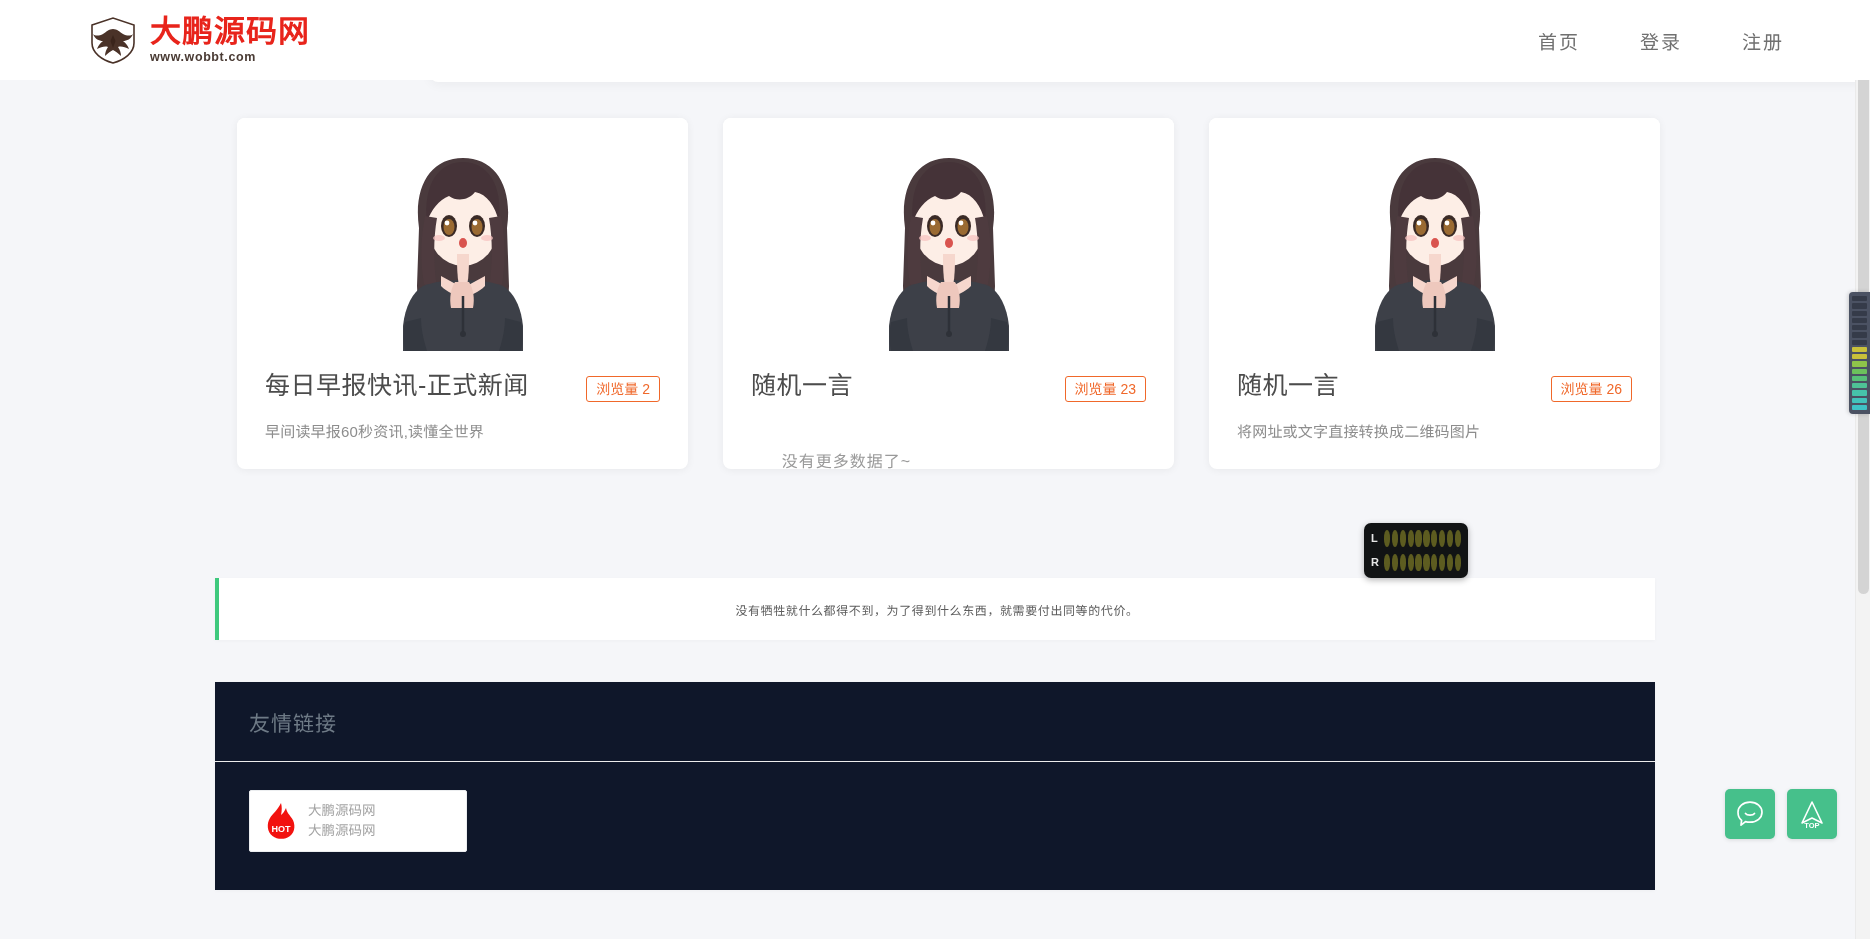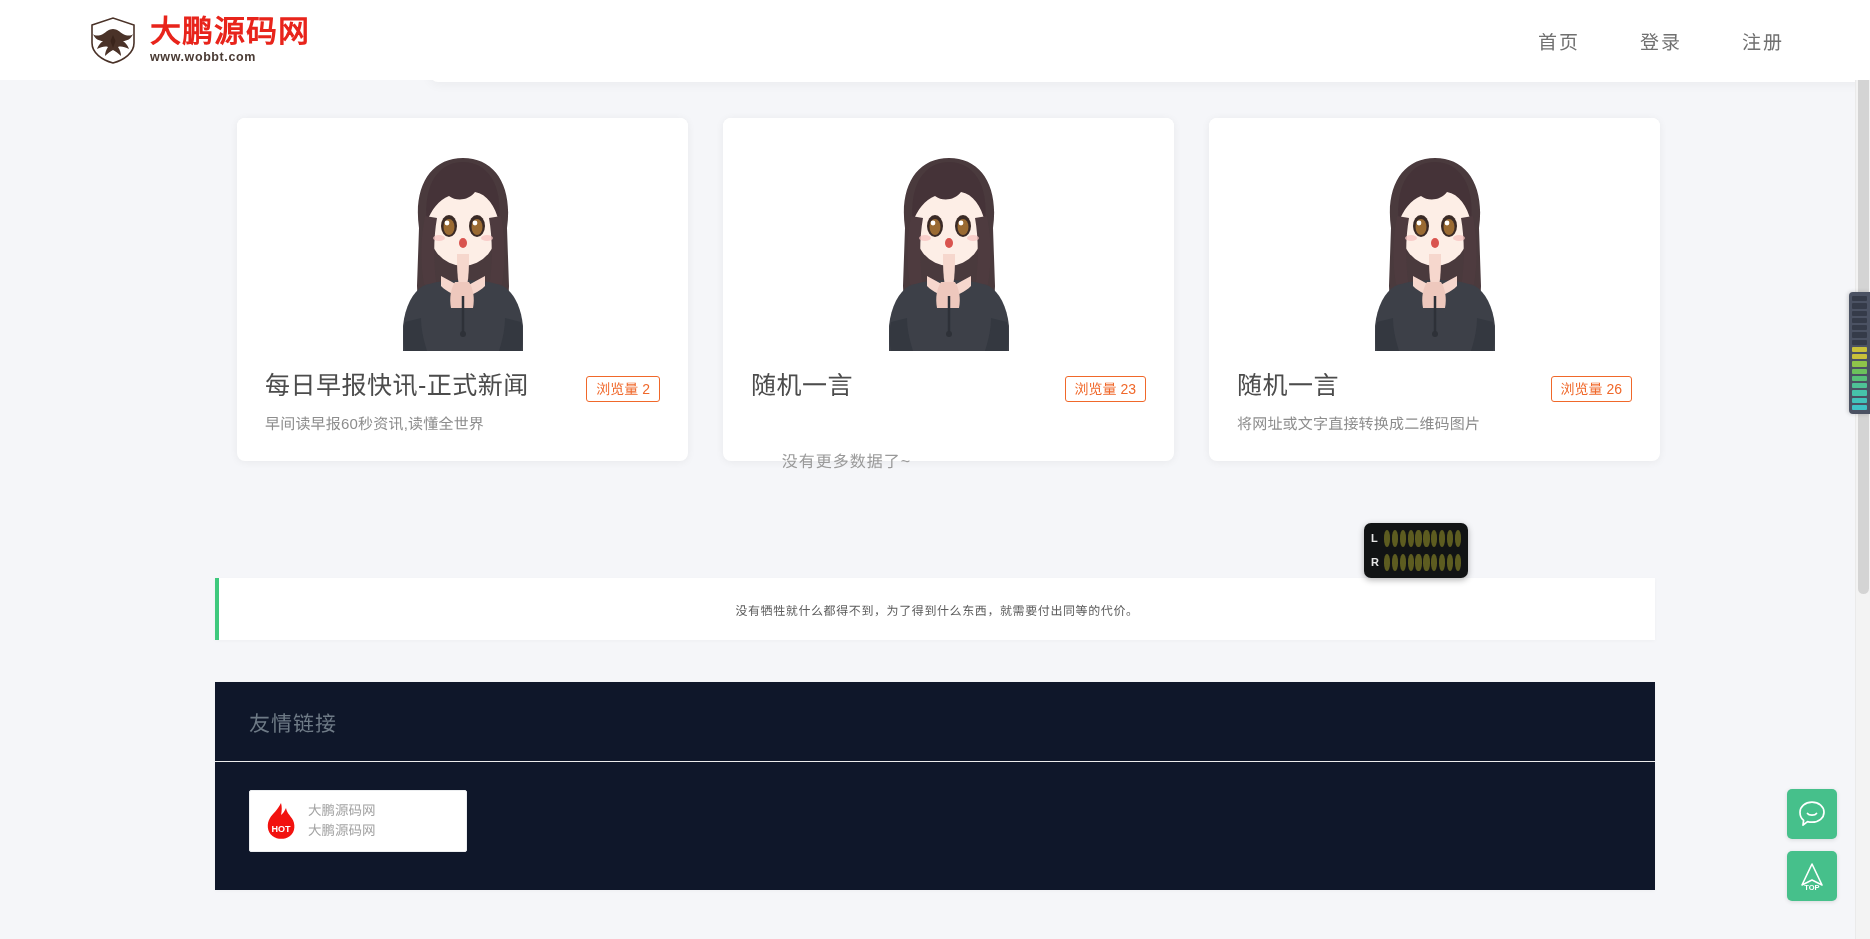--- a/index.html
+++ b/index.html
@@ -149,21 +149,21 @@
     border: 1px solid #f0682a;
     color: #f0682a;
     font-size: 14px;
     padding: 5px 9px;
     border-radius: 3px;
     white-space: nowrap;
     line-height: 1;
     margin-top: 6px;
   }
   .card-desc {
-    margin-top: 10px;
+    margin-top: 18px;
     font-size: 15px;
     color: #8d8d8d;
     letter-spacing: 0.2px;
   }
 
   
   .no-more {
     position: absolute;
     top: 448px;
     left: 0;
@@ -238,21 +238,20 @@
     white-space: nowrap;
     line-height: 1.25;
   }
 
   
   .fab-stack {
     position: absolute;
     right: 33px;
     top: 789px;
     display: flex;
-    flex-direction: column;
     gap: 12px;
     z-index: 60;
   }
   .fab {
     width: 50px;
     height: 50px;
     background: #46c08b;
     border-radius: 5px;
     display: flex;
     align-items: center;

